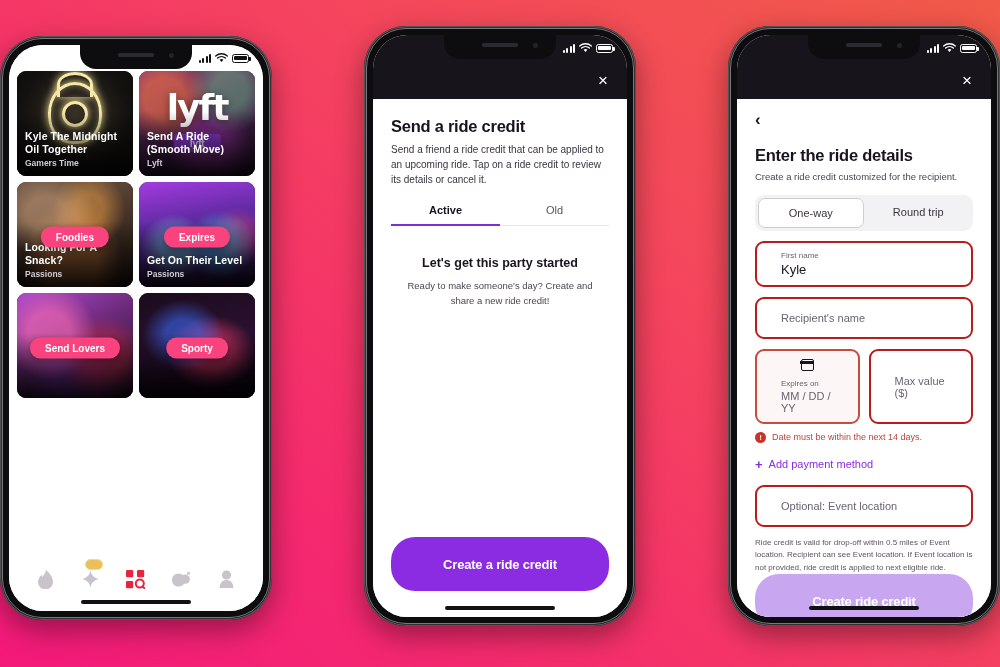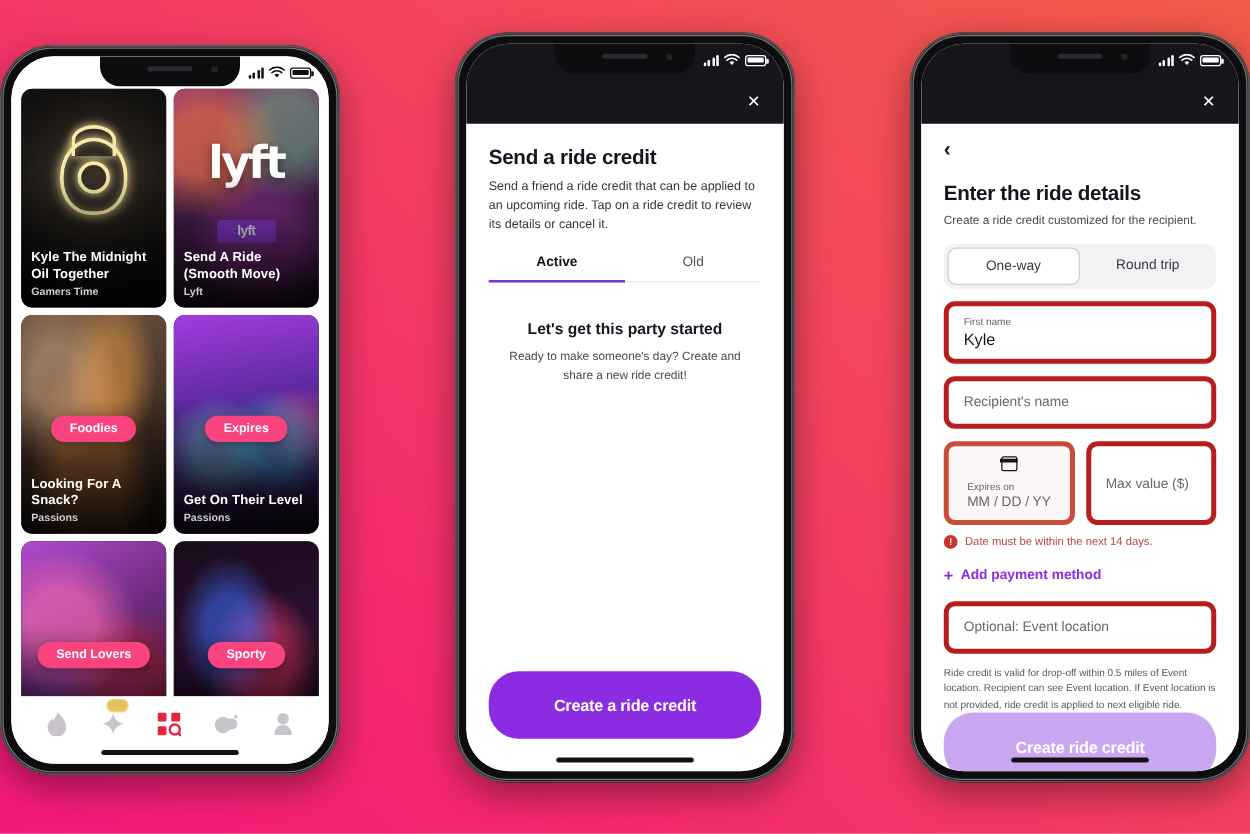--- a/index.html
+++ b/index.html
@@ -55,21 +55,21 @@
   .sb-batt::after{content:"";position:absolute;right:-3px;top:2.5px;width:1.6px;height:4px;background:#111;border-radius:0 1px 1px 0;}
   .statusbar.dark .sb-bars i, .statusbar.dark .sb-batt { border-color:#fff; }
   .statusbar.dark .sb-bars i { background:#fff; }
   .statusbar.dark .sb-batt::before, .statusbar.dark .sb-batt::after { background:#fff; }
 
   
   #phone-left { left:0px; top:36px; width:272px; height:584px; }
   .grid-wrap { flex:1; padding:26px 8px 0; overflow:hidden; background:#fff; }
   .card-grid { display:grid; grid-template-columns:1fr 1fr; gap:6px; }
   .card {
-    position:relative; height:175px; border-radius:9px; overflow:hidden;
+    position:relative; height:105px; border-radius:9px; overflow:hidden;
     background:#16121a; display:flex; flex-direction:column; justify-content:flex-end;
   }
   .card .art { position:absolute; inset:0; }
   .card .shade {
     position:absolute; left:0; right:0; bottom:0; height:62%;
     background:linear-gradient(to top, rgba(0,0,0,.88), rgba(0,0,0,0));
   }
   .card .txt { position:relative; padding:0 8px 8px; z-index:2; }
   .card .t { color:#fff; font-size:10.5px; font-weight:700; line-height:1.22; letter-spacing:.1px; }
   .card .s { color:#cfcbd4; font-size:8.5px; font-weight:600; margin-top:2px; }
@@ -186,22 +186,22 @@
 
   .seg {
     display:flex; margin-top:13px; background:#F2F1F3; border-radius:9px; padding:3px; gap:3px;
   }
   .seg .o {
     flex:1; text-align:center; font-size:11px; color:#3a3340; padding:8px 0; border-radius:7px;
   }
   .seg .o.on { background:#fff; border:1px solid #cfccd3; font-weight:500; }
 
   .field {
-    margin-top:10px; border:4px solid #b91c1c; border-radius:9px;
-    padding:8px 12px; min-height:42px; display:flex; flex-direction:column; justify-content:center;
+    margin-top:10px; border:2px solid #b91c1c; border-radius:9px;
+    padding:8px 24px; min-height:42px; display:flex; flex-direction:column; justify-content:center;
   }
   .field .lab { font-size:8px; color:#6a6371; line-height:1.3; }
   .field .val { font-size:13px; color:#1b1220; margin-top:1px; }
   .field .ph { font-size:11px; color:#6a6371; }
   .row2 { display:flex; gap:9px; }
   .row2 > .field { flex:1; margin-top:10px; }
   .field.err { border-color:#C84B3C; background:#FCF7F6; }
   .field.date { flex-direction:column; align-items:center; gap:8px; }
   .cal {
     width:13px; height:12px; border:1.5px solid #1b1220; border-radius:2px;
@@ -209,21 +209,21 @@
   }
   .cal::before { content:""; position:absolute; left:-1.5px; right:-1.5px; top:1px; height:3px; background:#1b1220; }
   .errmsg { display:flex; gap:6px; margin-top:7px; align-items:flex-start; }
   .err-ico {
     width:11px; height:11px; border-radius:50%; background:#C8332B; color:#fff;
     font-size:8px; font-weight:800; text-align:center; line-height:11px; flex:none; margin-top:1px;
   }
   .errtxt { font-size:9px; color:#B8453A; line-height:1.45; }
   .addpay { display:flex; align-items:center; gap:6px; margin-top:14px; }
   .addpay .plus { color:#8B2BE2; font-size:13px; font-weight:800; line-height:1; }
-  .addpay .lbl { color:#8B2BE2; font-size:11px; font-weight:700; }
+  .addpay .lbl { color:#8B2BE2; font-size:11px; font-weight:400; }
   .helper { font-size:8px; color:#5b5461; line-height:1.55; margin-top:10px; }
 </style>
 </head>
 <body>
 
 <div class="phone" id="phone-left">
   <div class="screen">
     <div class="notch">
       <span class="spk"></span>
       <span class="cam"></span>

